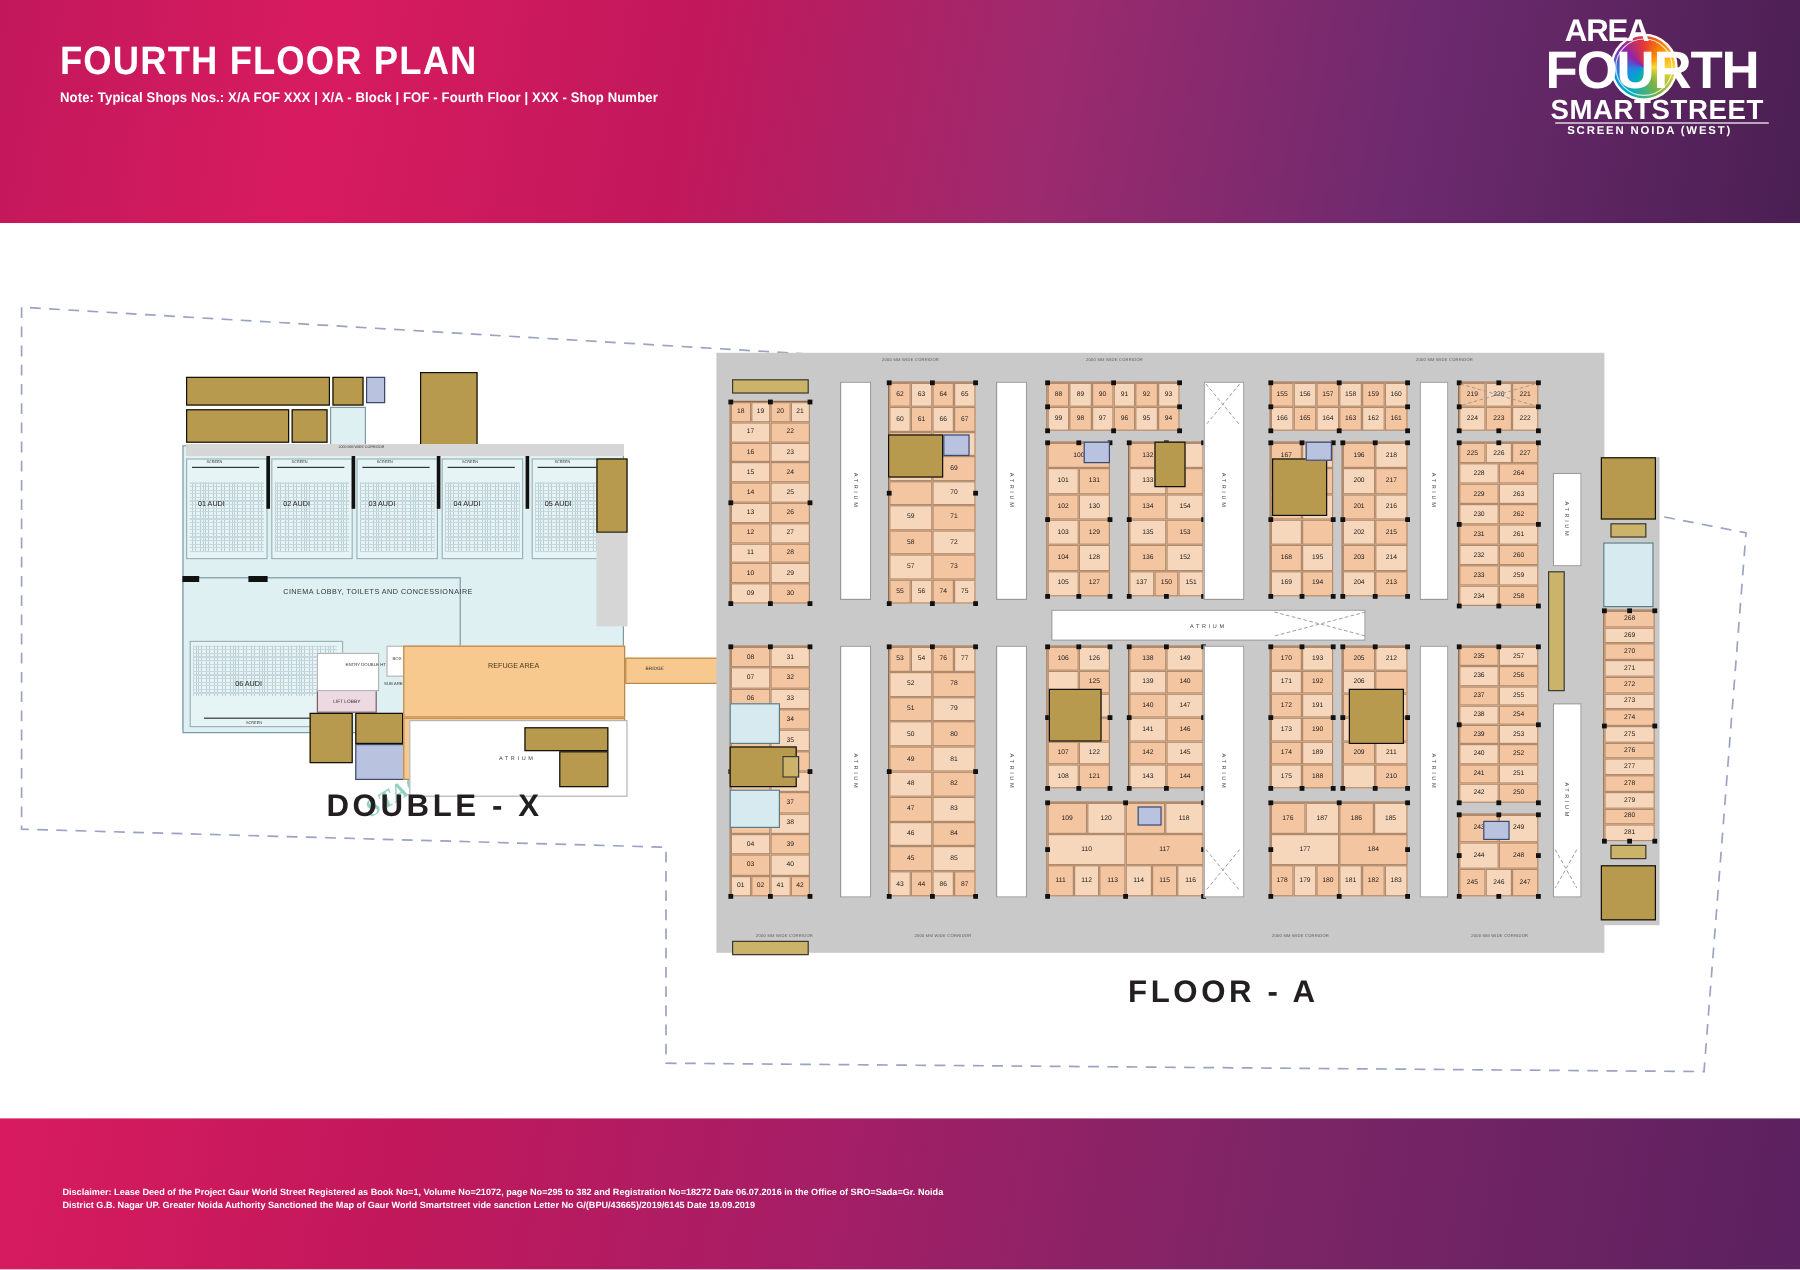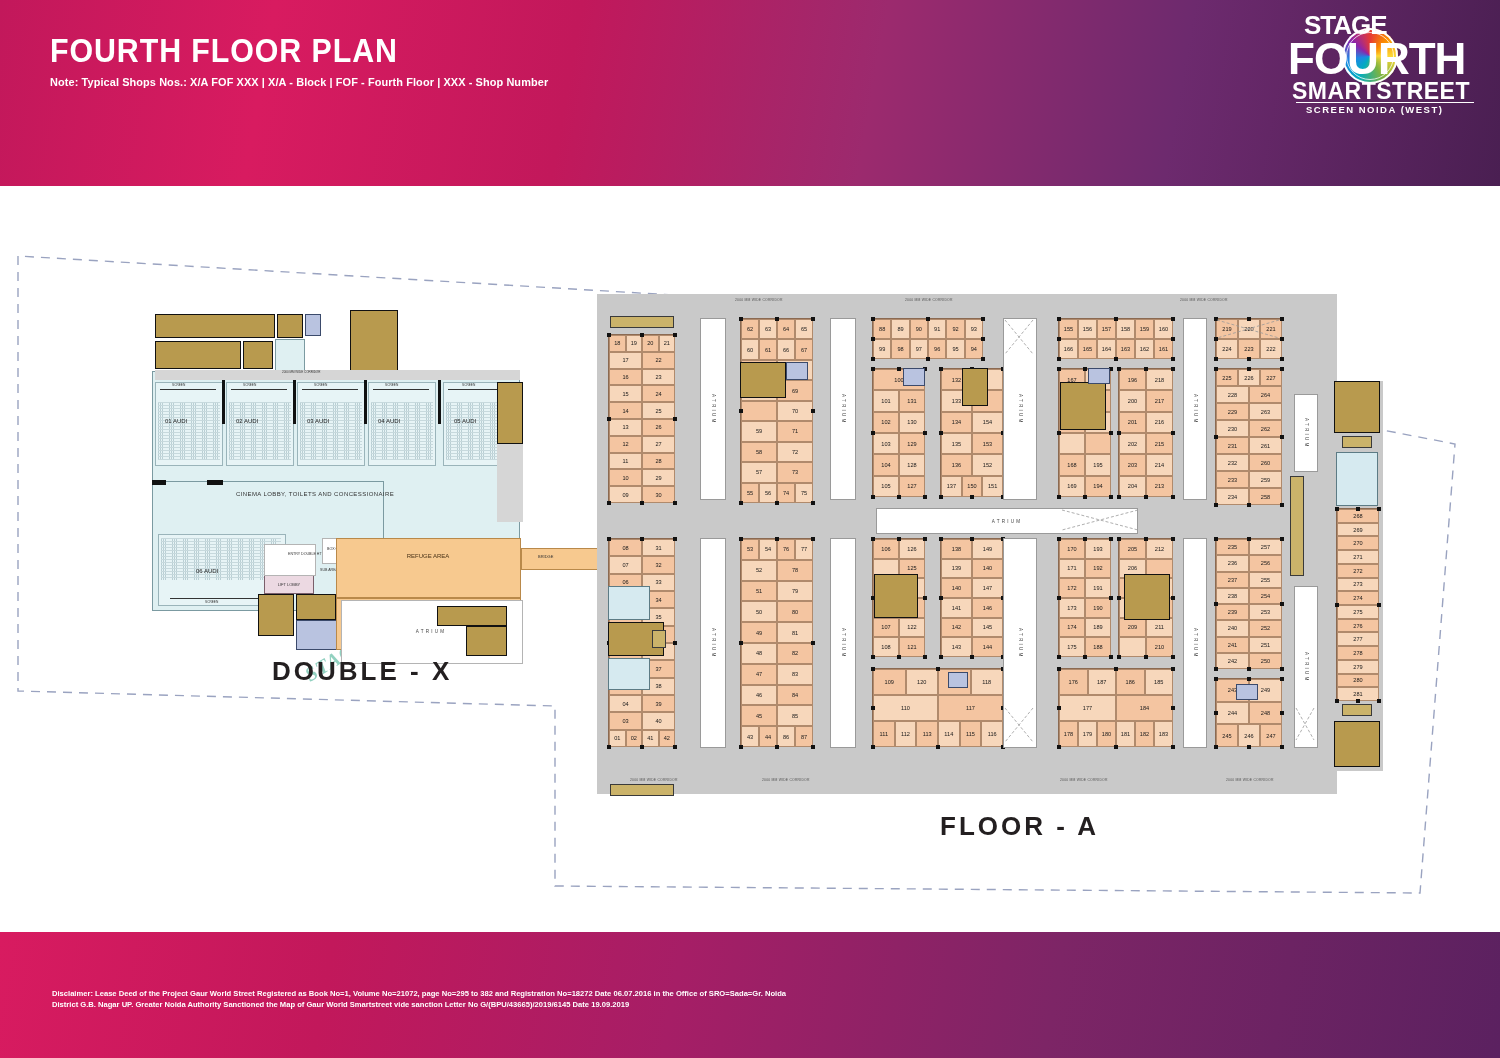--- a/index.html
+++ b/index.html
@@ -123,21 +123,21 @@
 </style>
 </head>
 <body>
 
 <div id="header">
   <div id="title">FOURTH FLOOR PLAN</div>
   <div id="subtitle">Note: Typical Shops Nos.: X/A FOF XXX | X/A - Block | FOF - Fourth Floor | XXX - Shop Number</div>
 
   <div id="logo">
     <div class="globe"></div>
-    <div class="gaur">STAGE</div>
+    <div class="gaur">AREA</div>
     <div class="world">FOURTH</div>
     <div class="smart">SMARTSTREET</div>
     <div class="rule"></div>
     <div class="loc">SCREEN NOIDA (WEST)</div>
   </div>
 </div>
 
 <div id="plan">
 
   <svg width="1500" height="746" style="position:absolute;left:0;top:0;">

